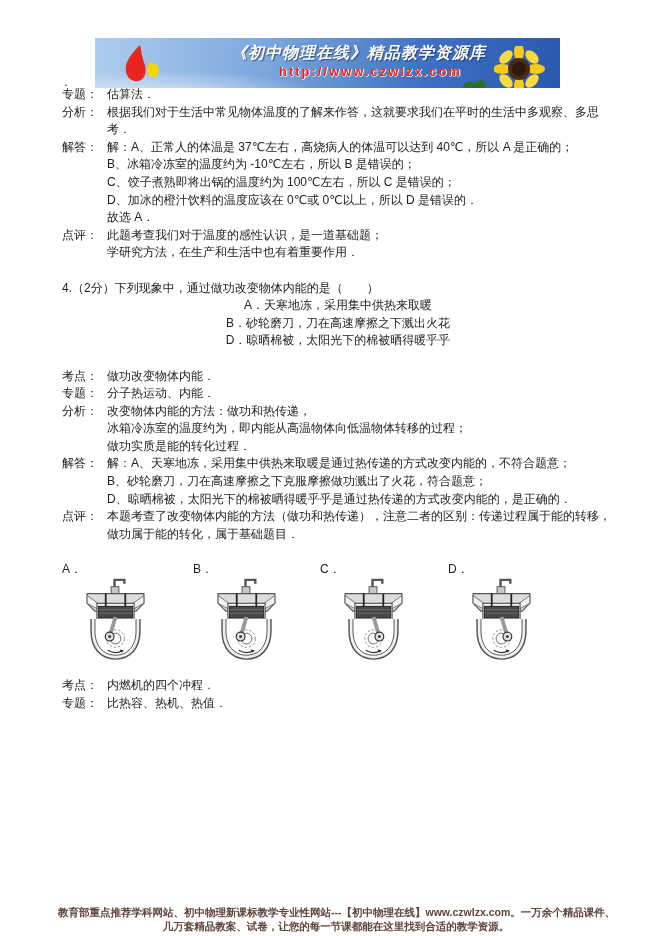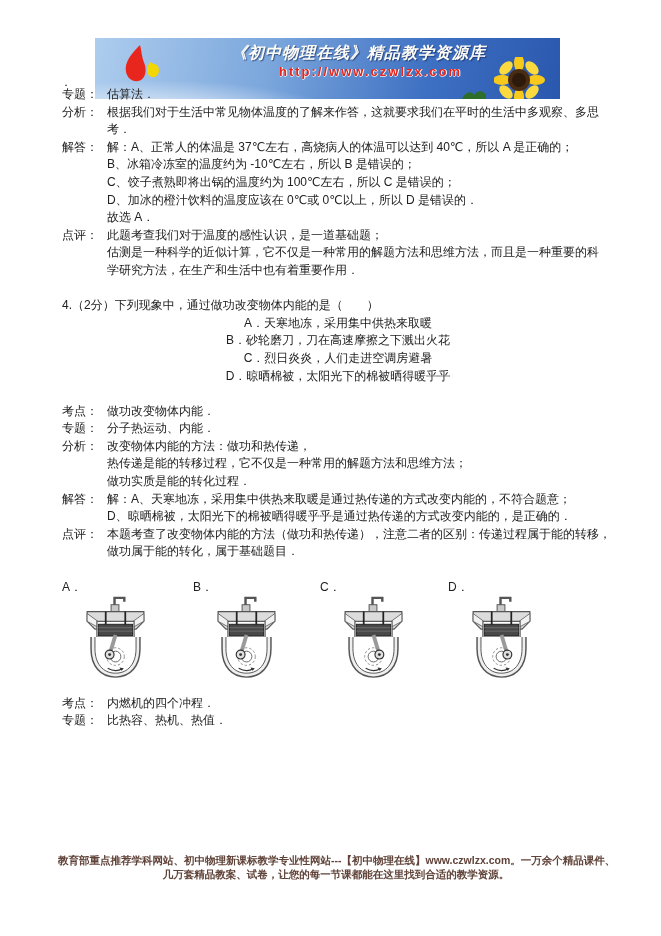--- a/index.html
+++ b/index.html
@@ -4,21 +4,21 @@
 <style>
   html,body{margin:0;padding:0;}
   body{background:#888;}
   .page{
     position:relative;width:661px;height:936px;background:#fff;
     font-family:"Liberation Sans","DejaVu Sans",sans-serif;
     color:#212121;overflow:hidden;margin:0 auto;
   }
   
   .banner{
-    position:absolute;left:95px;top:38px;width:465px;height:61px;
+    position:absolute;left:95px;top:38px;width:465px;height:50px;
     background:linear-gradient(100deg,#aecdee 0%,#7aa6dc 38%,#3d6fc2 72%,#2a58ae 100%);
     overflow:hidden;
     text-align:right;
   }
   .banner::before{
     content:"";position:absolute;left:-20px;bottom:-18px;width:280px;height:40px;
     background:radial-gradient(ellipse at 30% 100%,rgba(255,255,255,.85),rgba(255,255,255,0) 65%);
   }
   .banner-title{
     position:absolute;left:136px;top:5px;color:#fdfdf6;font-weight:bold;
@@ -47,21 +47,21 @@
   .opt-line{white-space:nowrap;text-align:center;}
   .stem{white-space:nowrap;}
   .spacer{height:17.6px;}
   
   .figures{position:relative;height:116px;}
   .fig-cell{position:absolute;top:0;width:120px;}
   .fig-label{position:absolute;left:0;top:0;}
   .fig-cell svg{position:absolute;left:22px;top:13px;width:63px;height:90px;}
   
   .footer{
-    position:absolute;left:58px;top:854px;width:556px;
+    position:absolute;left:58px;top:906px;width:556px;
     font-size:10.5px;line-height:13.5px;color:#5f4238;font-weight:bold;
   }
 </style>
 </head>
 <body>
 
 <div class="page">
 
   <div class="banner">
     <svg class="logo" viewBox="0 0 52 42">
@@ -114,33 +114,31 @@
             <div class="qa-line">B、冰箱冷冻室的温度约为 -10℃左右，所以 B 是错误的；</div>
             <div class="qa-line">C、饺子煮熟即将出锅的温度约为 100℃左右，所以 C 是错误的；</div>
             <div class="qa-line">D、加冰的橙汁饮料的温度应该在 0℃或 0℃以上，所以 D 是错误的．</div>
             <div class="qa-line">故选 A．</div>
           </div>
         </div>
         <div class="qa-row">
           <div class="qa-label">点评：</div>
           <div class="qa-content">
             <div class="qa-line">此题考查我们对于温度的感性认识，是一道基础题；</div>
-            <div class="qa-line">估测是一种科学的近似计算，它不仅是一种常用的解题方法和思维方法，而且是一种重要的科</div>
             <div class="qa-line">学研究方法，在生产和生活中也有着重要作用．</div>
           </div>
         </div>
       </div>
 
     <div class="spacer"></div>
 
     <div class="stem">4.（2分）下列现象中，通过做功改变物体内能的是（　　）</div>
     <div>
         <div class="opt-line">A．天寒地冻，采用集中供热来取暖</div>
         <div class="opt-line">B．砂轮磨刀，刀在高速摩擦之下溅出火花</div>
-        <div class="opt-line">C．烈日炎炎，人们走进空调房避暑</div>
         <div class="opt-line">D．晾晒棉被，太阳光下的棉被晒得暖乎乎</div>
       </div>
 
     <div class="spacer"></div>
 
     <div>
         <div class="qa-row">
           <div class="qa-label">考点：</div>
           <div class="qa-content">
             <div class="qa-line">做功改变物体内能．</div>
@@ -149,28 +147,29 @@
         <div class="qa-row">
           <div class="qa-label">专题：</div>
           <div class="qa-content">
             <div class="qa-line">分子热运动、内能．</div>
           </div>
         </div>
         <div class="qa-row">
           <div class="qa-label">分析：</div>
           <div class="qa-content">
             <div class="qa-line">改变物体内能的方法：做功和热传递，</div>
-            <div class="qa-line">热传递是能的转移过程，它不仅是一种常用的解题方法和思维方法；</div>
+            <div class="qa-line">冰箱冷冻室的温度约为，即内能从高温物体向低温物体转移的过程；</div>
             <div class="qa-line">做功实质是能的转化过程．</div>
           </div>
         </div>
         <div class="qa-row">
           <div class="qa-label">解答：</div>
           <div class="qa-content">
             <div class="qa-line">解：A、天寒地冻，采用集中供热来取暖是通过热传递的方式改变内能的，不符合题意；</div>
+            <div class="qa-line">B、砂轮磨刀，刀在高速摩擦之下克服摩擦做功溅出了火花，符合题意；</div>
             <div class="qa-line">D、晾晒棉被，太阳光下的棉被晒得暖乎乎是通过热传递的方式改变内能的，是正确的．</div>
           </div>
         </div>
         <div class="qa-row">
           <div class="qa-label">点评：</div>
           <div class="qa-content">
             <div class="qa-line">本题考查了改变物体内能的方法（做功和热传递），注意二者的区别：传递过程属于能的转移，</div>
             <div class="qa-line">做功属于能的转化，属于基础题目．</div>
           </div>
         </div>

